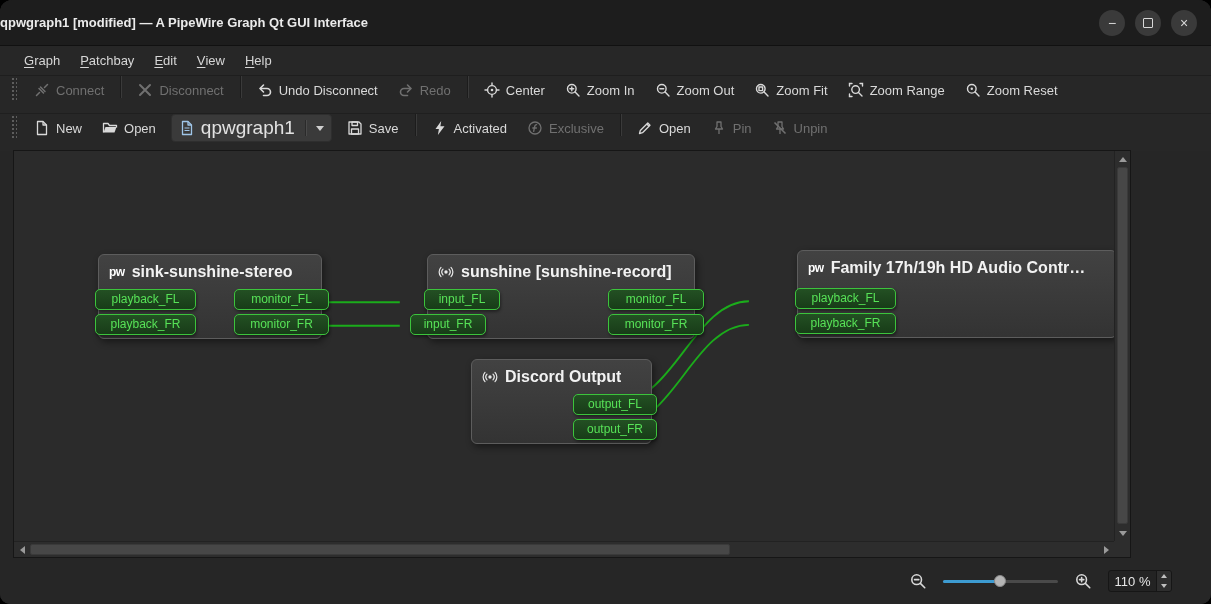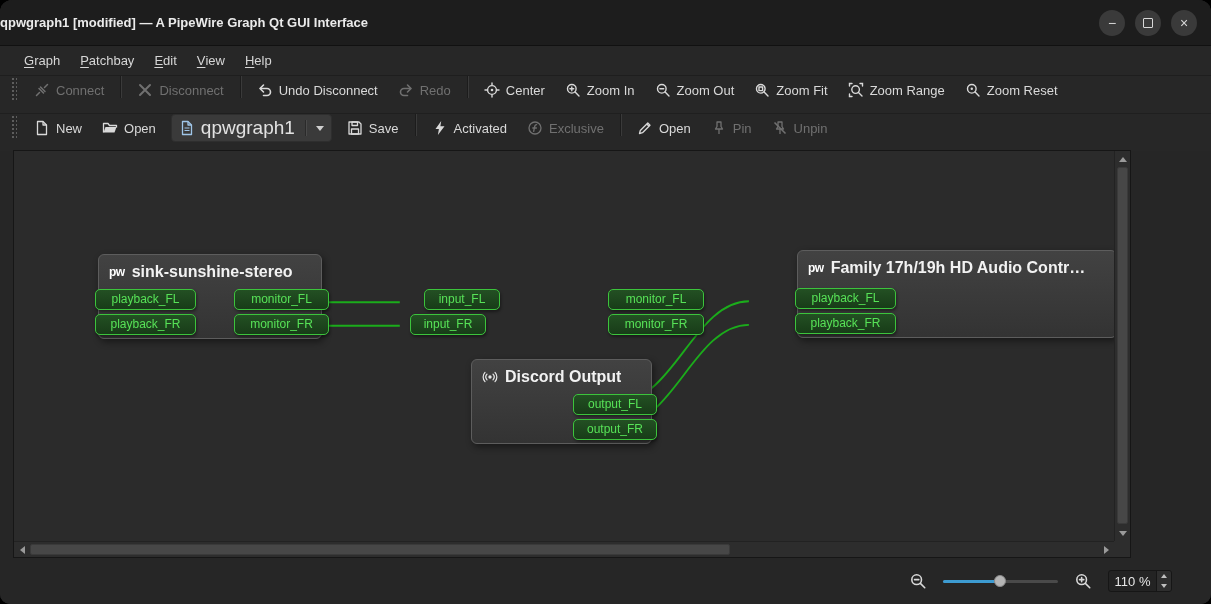--- a/index.html
+++ b/index.html
@@ -295,20 +295,29 @@
         <path d="M643 279 C701 279 723 173 781 173" fill="none" stroke="#1bac1b" stroke-width="2"></path>
       </svg>
 
       <div class="node" style="left:84px;top:103px;width:224px;height:85px">
         <div class="node-head">
           <span class="nicon-pw">pw</span>
           <span class="node-title">sink-sunshine-stereo</span>
         </div>
       </div>
 
+      <div class="node" style="left:413px;top:103px;width:268px;height:85px">
+        <div class="node-head">
+          <svg class="ic" viewBox="0 0 16 16" fill="none" stroke="#e8e8e8" stroke-width="1.2" stroke-linecap="round">
+              <circle cx="8" cy="8" r="1.7" fill="#e8e8e8" stroke="none"></circle>
+              <path d="M5 5.2a4.1 4.1 0 0 0 0 5.6M11 5.2a4.1 4.1 0 0 1 0 5.6M3 3.4a6.6 6.6 0 0 0 0 9.2M13 3.4a6.6 6.6 0 0 1 0 9.2"></path>
+            </svg>
+          <span class="node-title">sunshine [sunshine-record]</span>
+        </div>
+      </div>
 
       <div class="node" style="left:783px;top:99px;width:320px;height:88px">
         <div class="node-head">
           <span class="nicon-pw">pw</span>
           <span class="node-title">Family 17h/19h HD Audio Contr…</span>
         </div>
       </div>
 
       <div class="node" style="left:457px;top:208px;width:181px;height:85px">
         <div class="node-head">

